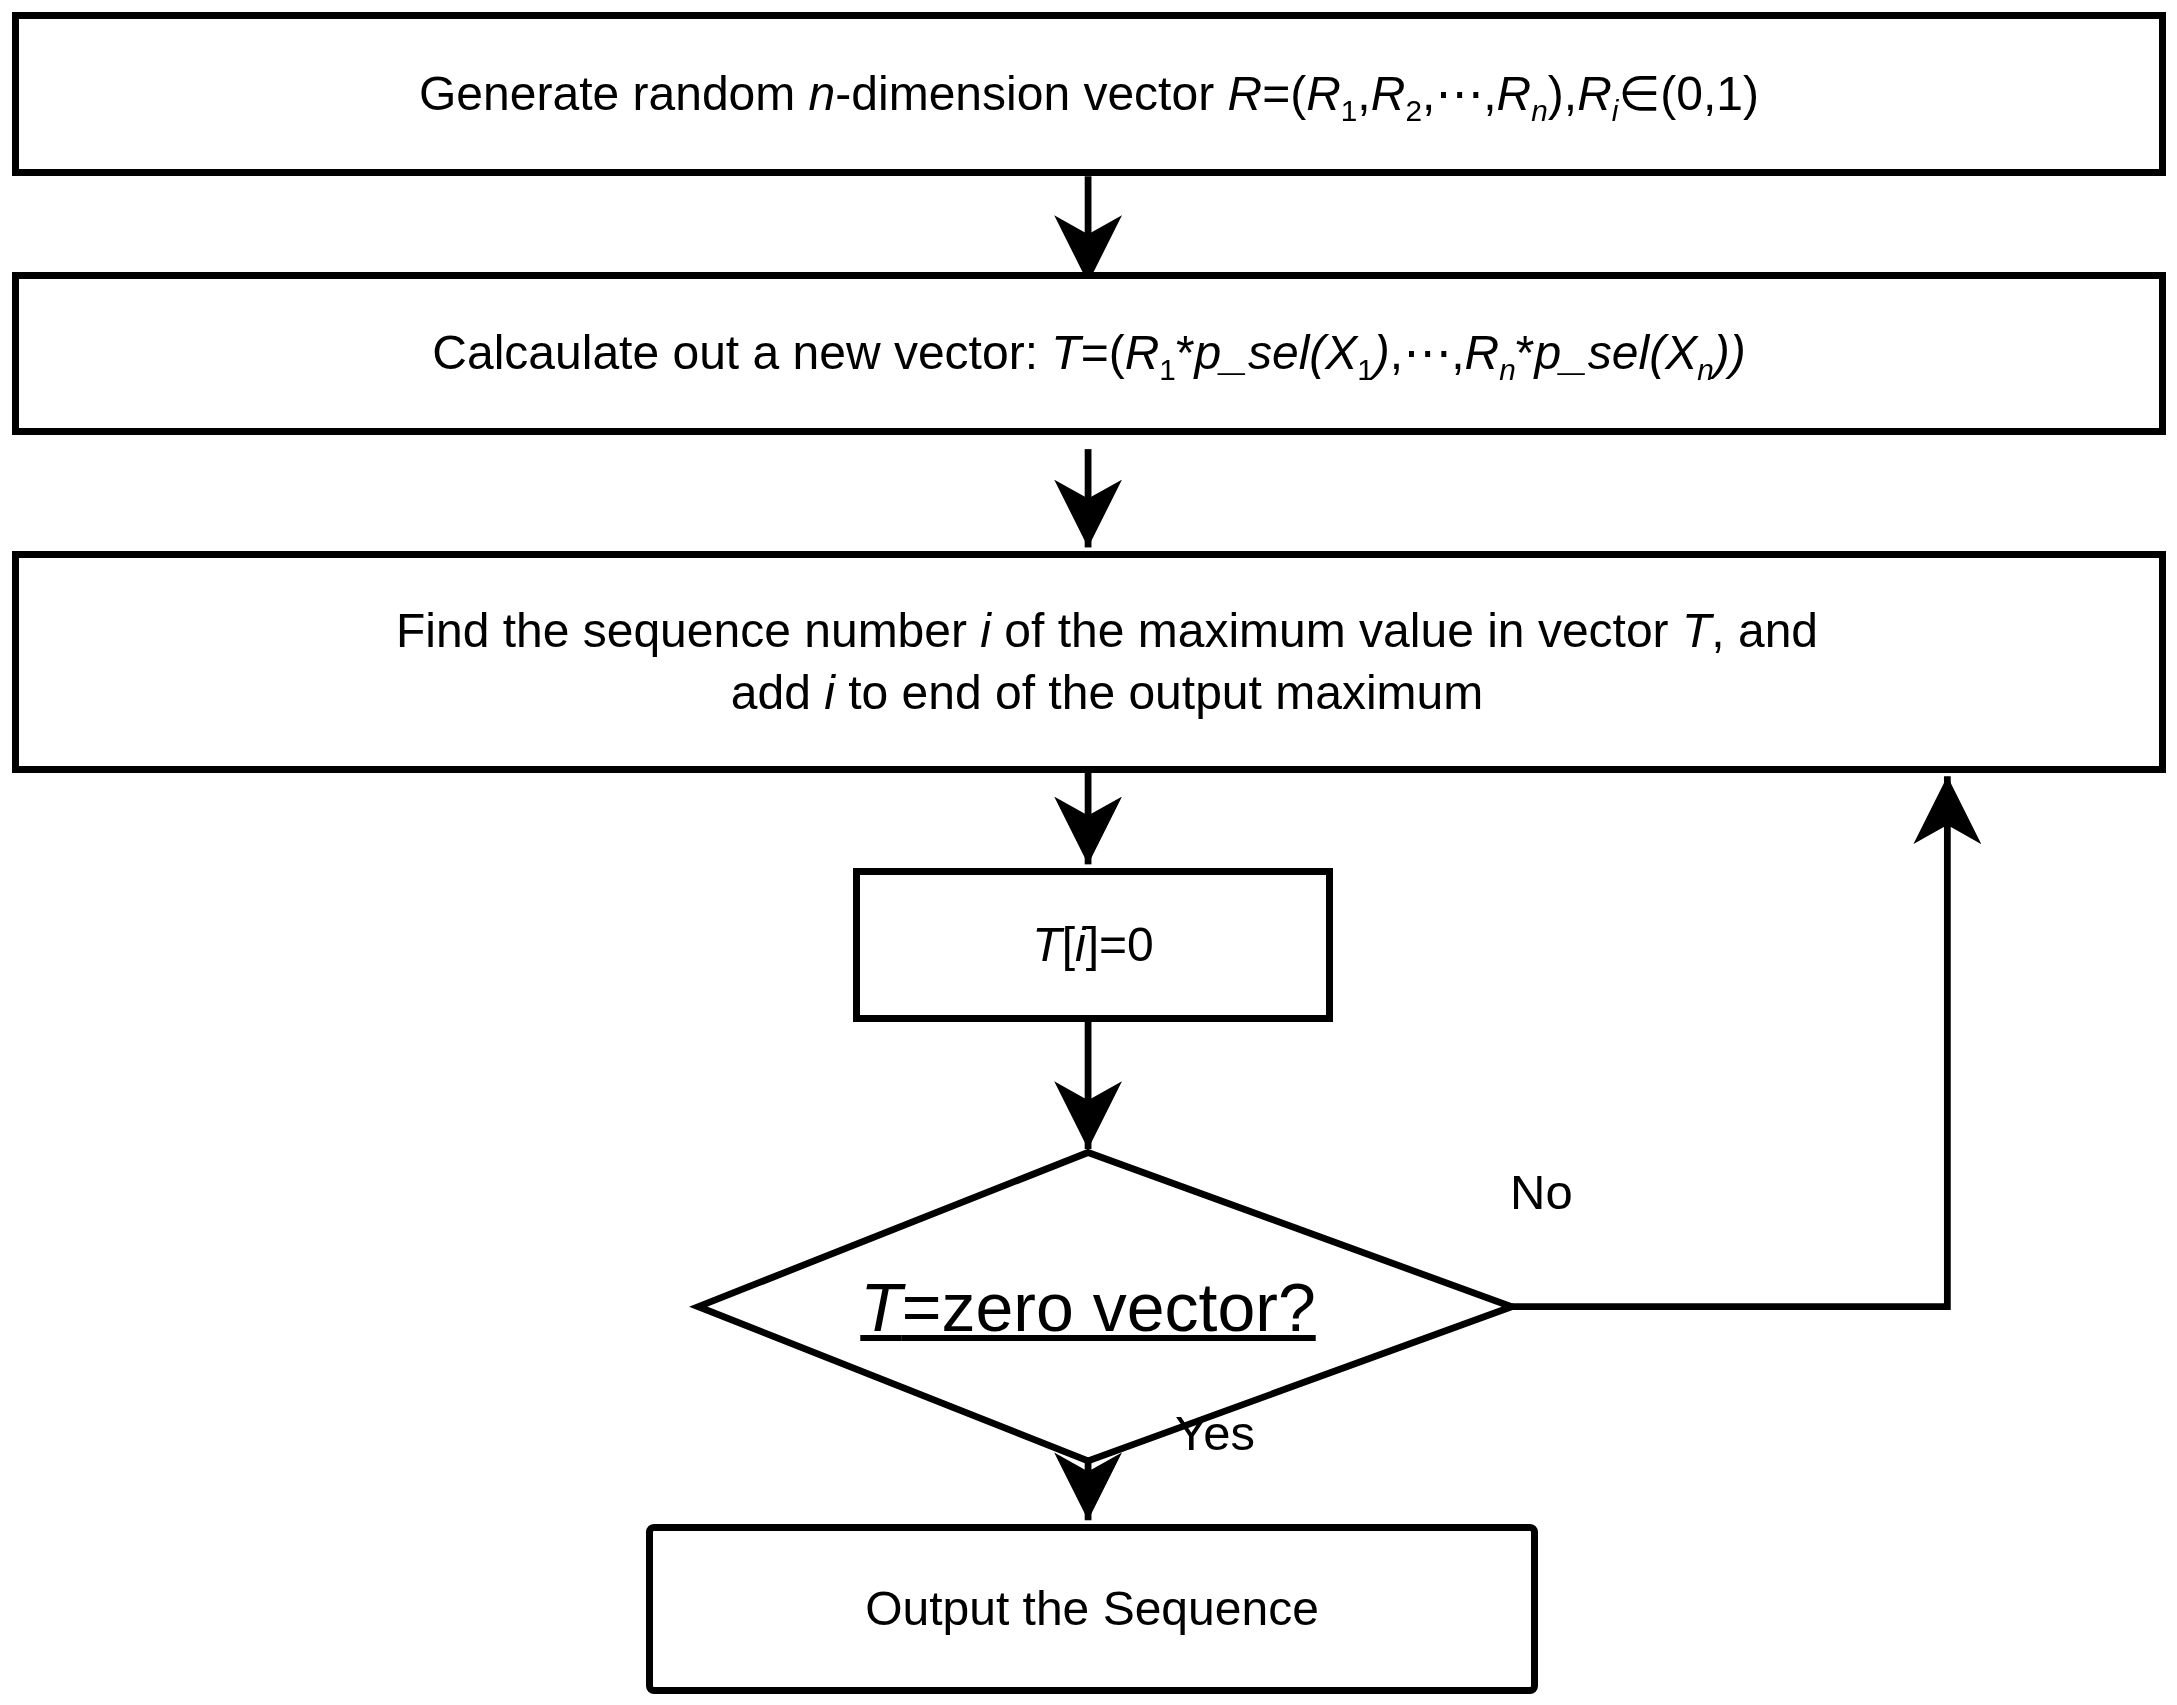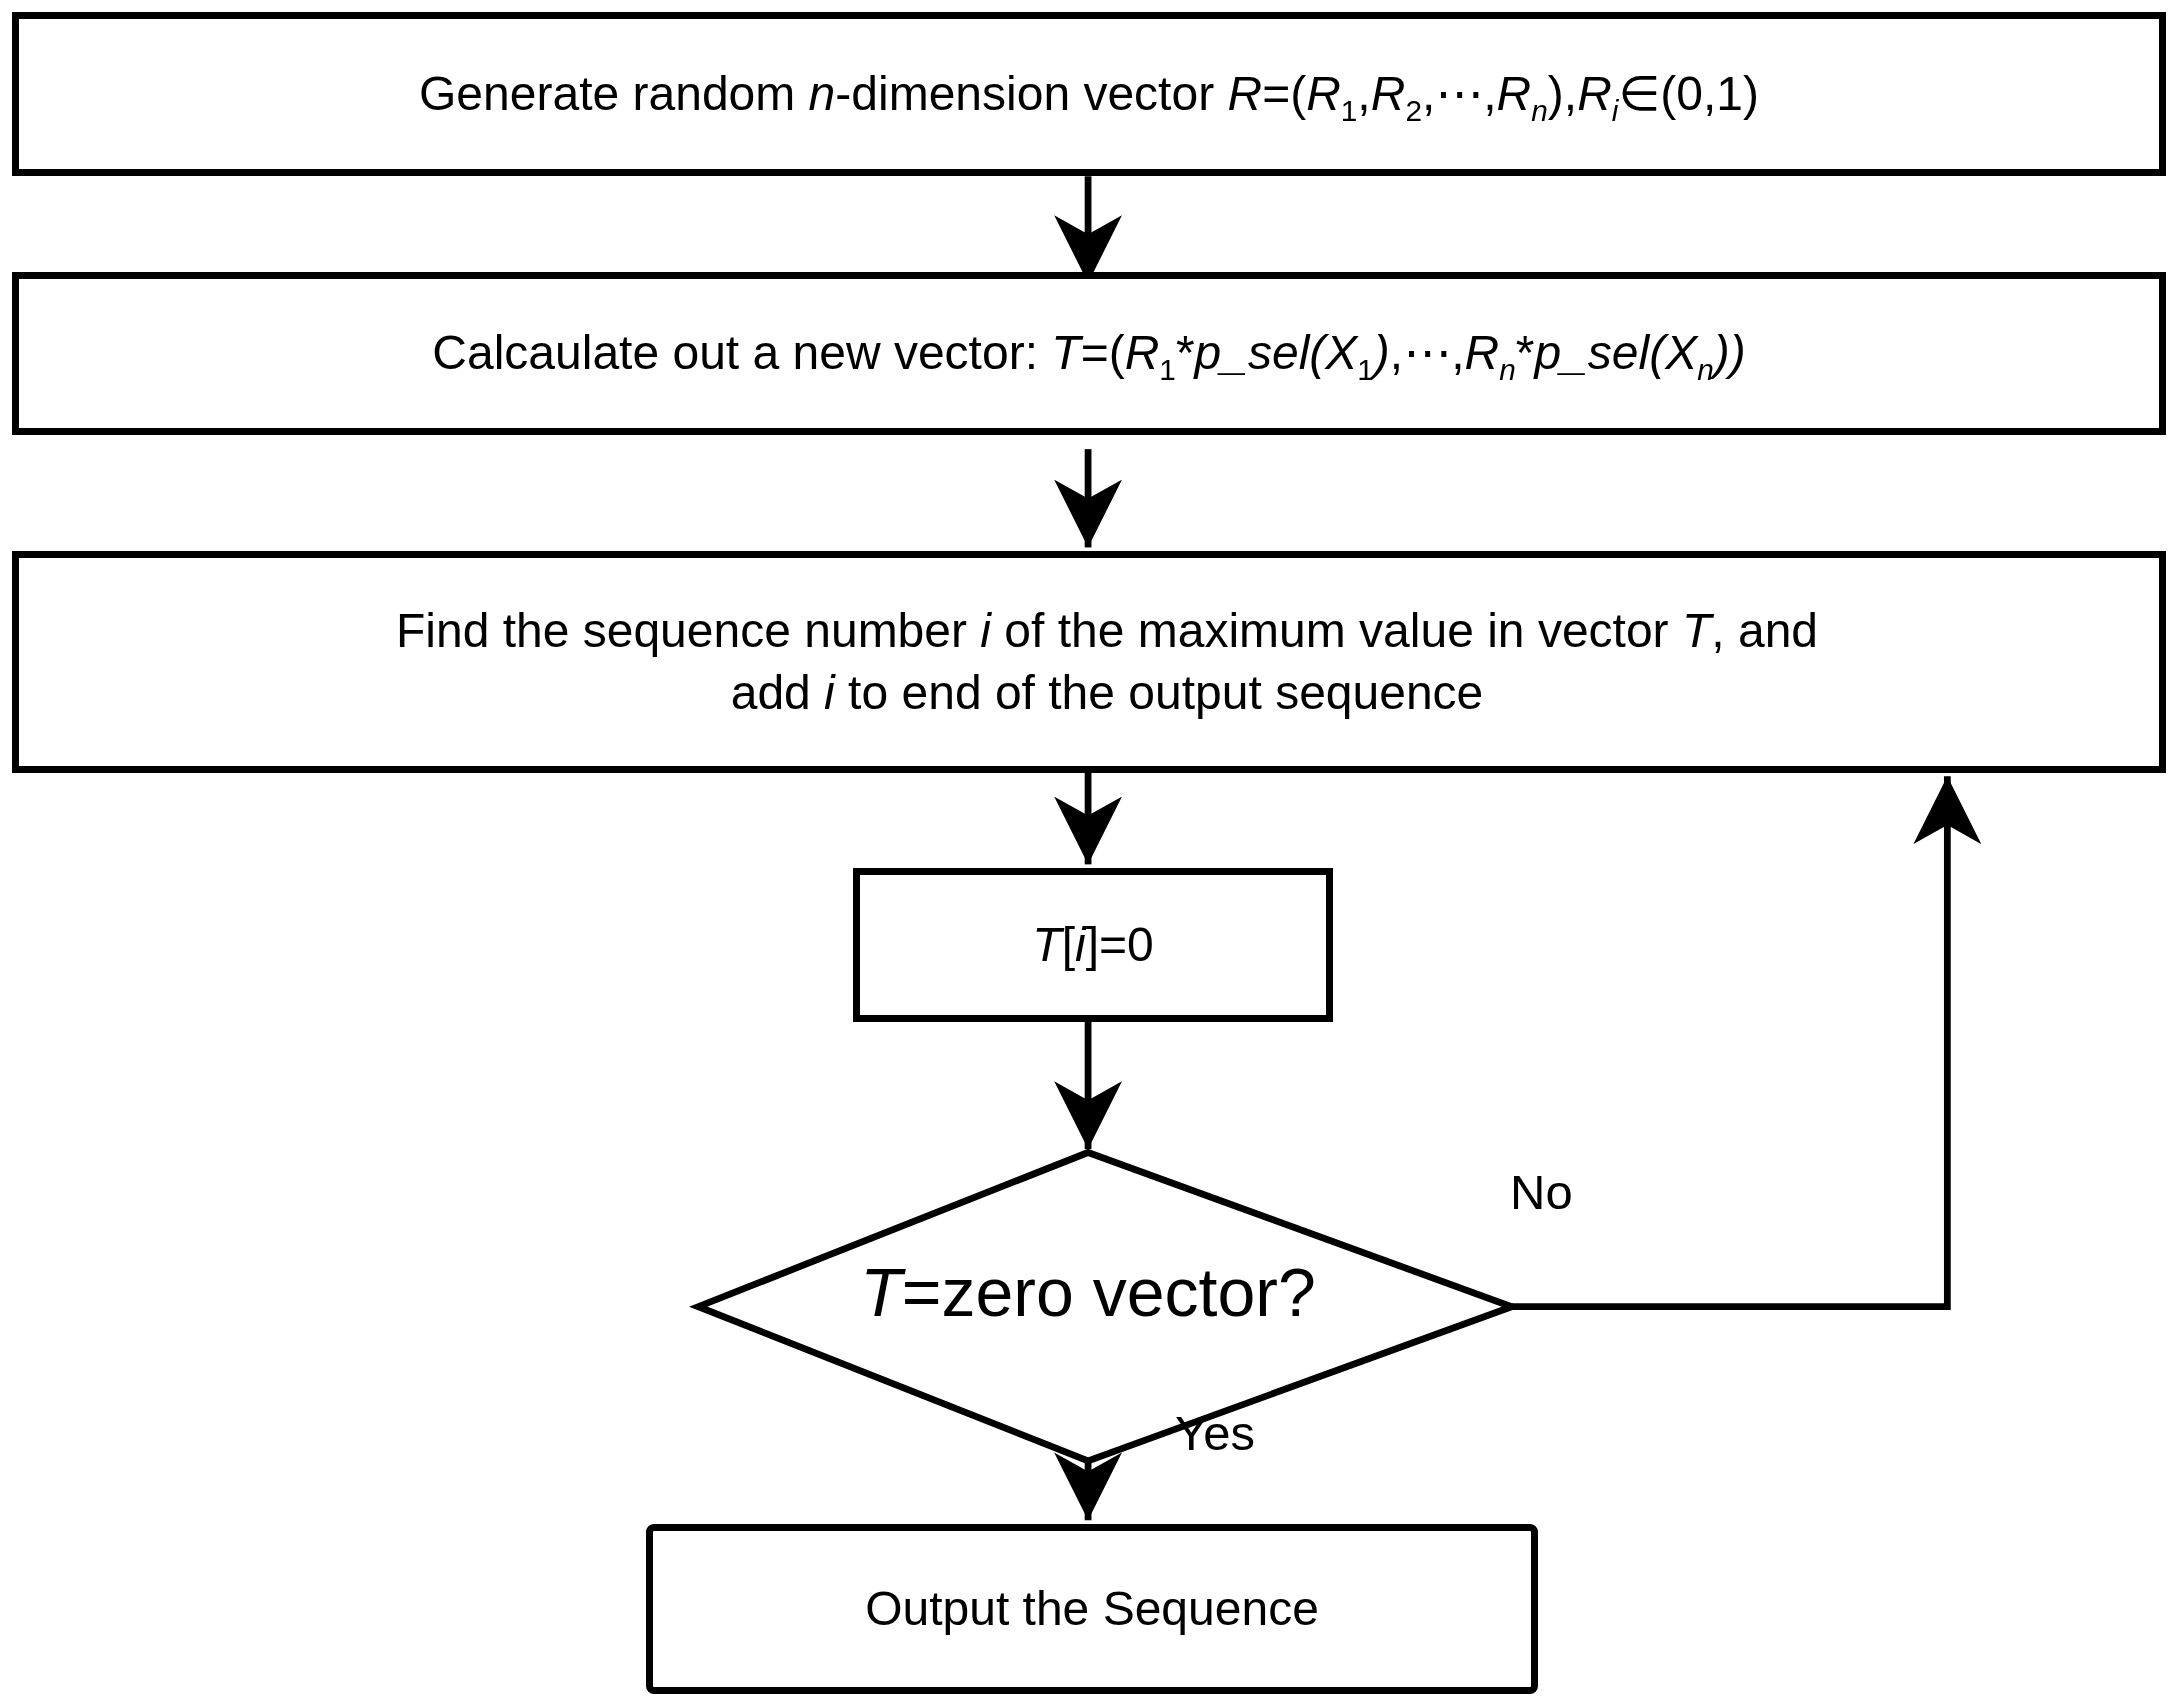--- a/index.html
+++ b/index.html
@@ -43,22 +43,24 @@
   .node-find      { left: 12px;   top: 551px;  width: 2154px; height: 222px; }
   .node-reset     { left: 853px; top: 868px; width: 480px;  height: 154px; }
   .node-output    { left: 646px;  top: 1524px; width: 892px; height: 170px; border-radius: 8px; }
   .decision-text {
     position: absolute;
     left: 749px;
     top: 1253px;
     width: 678px;
     height: 108px;
     display: flex;
+    align-items: center;
     justify-content: center;
     font-size: 68px;
+    text-decoration: underline;
   }
   .edge-label {
     position: absolute;
     font-size: 49px;
     line-height: 1;
   }
   .edge-label-no  { left: 1510px; top: 1168px; }
   .edge-label-yes { left: 1175px; top: 1409px; }
   .it  { font-style: italic; }
   .sub { font-size: 0.62em; vertical-align: sub; line-height: 0; }
@@ -94,21 +96,21 @@
   <div class="node node-generate">
     <span><span>Generate random </span><span class="it">n</span><span>-dimension vector </span><span class="it">R</span><span>=(</span><span class="it">R</span><span class="sub">1</span><span>,</span><span class="it">R</span><span class="sub">2</span><span>,⋯,</span><span class="it">R</span><span class="it sub">n</span><span>),</span><span class="it">R</span><span class="it sub">i</span><span>∈(0,1)</span></span>
   </div>
 
   <div class="node node-calculate">
     <span><span>Calcaulate out a new vector: </span><span class="it">T</span><span>=(</span><span class="it">R</span><span class="sub">1</span><span>*</span><span class="it">p_sel</span><span class="it">(</span><span class="it">X</span><span class="sub">1</span><span class="it">)</span><span>,⋯,</span><span class="it">R</span><span class="it sub">n</span><span>*</span><span class="it">p_sel</span><span class="it">(</span><span class="it">X</span><span class="it sub">n</span><span class="it">))</span></span>
   </div>
 
   <div class="node node-find multiline">
     <span class="line"><span>Find the sequence number </span><span class="it">i</span><span> of the maximum value in vector </span><span class="it">T</span><span>, and</span></span>
-    <span class="line"><span>add </span><span class="it">i</span><span> to end of the output sequence</span></span>
+    <span class="line"><span>add </span><span class="it">i</span><span> to end of the output maximum</span></span>
   </div>
 
   <div class="node node-reset">
     <span><span class="it">T</span><span>[</span><span class="it">i</span><span>]=0</span></span>
   </div>
 
   <div class="decision-text">
     <span><span class="it">T</span><span>=zero vector?</span></span>
   </div>
 

